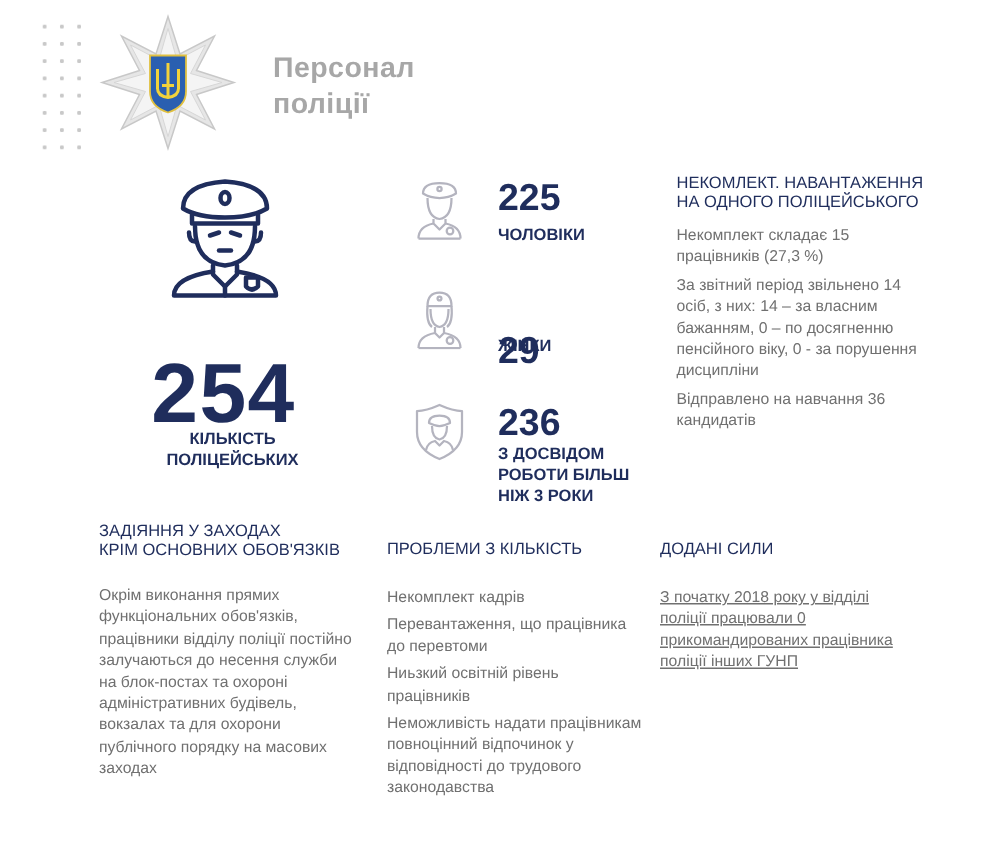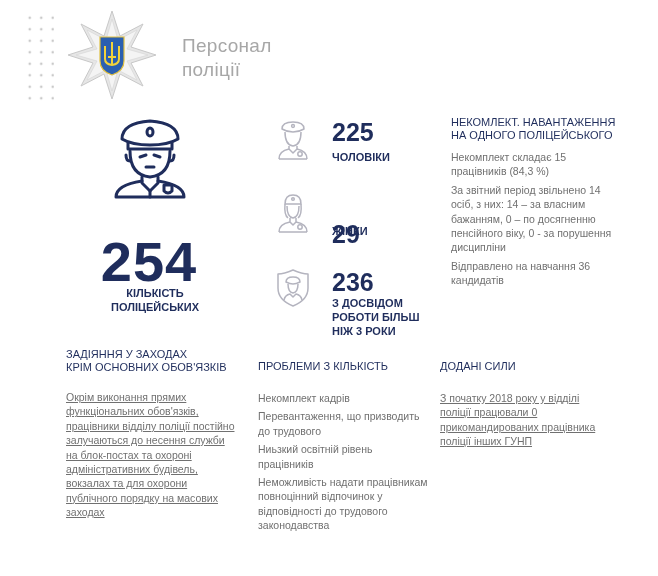--- a/index.html
+++ b/index.html
@@ -3,21 +3,21 @@
 <meta charset="utf-8">
 <style>
   html, body { margin:0; padding:0; background:#ffffff; }
   body { width:658px; height:576px; position:relative; overflow:hidden;
          font-family:"Liberation Sans", sans-serif; color:#6b6b6b; }
   .abs { position:absolute; }
   .dots { left:24px; top:12px; width:30px; height:90px;
           background-image: radial-gradient(circle, #c9c9c9 1.2px, transparent 1.6px);
           background-size:11.5px 11.5px; }
   .badge { left:62px; top:8px; width:100px; height:95px; }
-  .title { left:182px; top:34px; font-size:19px; font-weight:normal; color:#a7a7a7; line-height:24px; letter-spacing:0.3px; }
+  .title { left:182px; top:34px; font-size:19px; font-weight:bold; color:#a7a7a7; line-height:24px; letter-spacing:0.3px; }
   .big-officer { left:108px; top:117px; width:84px; height:82px; }
   .total-num { left:94px; top:230px; width:110px; text-align:center; font-size:56px; font-weight:bold; color:#1f2d5c; line-height:64px; letter-spacing:1px; }
   .total-lbl { left:80px; top:286px; width:150px; text-align:center; font-size:11px; font-weight:bold; color:#1f2d5c; line-height:14px; }
   .stat-icon { width:34px; height:40px; }
   .stat-num { font-size:25px; font-weight:bold; color:#1f2d5c; line-height:28px; }
   .stat-lbl { font-size:11px; font-weight:bold; color:#1f2d5c; line-height:14px; }
   .sec-h { font-size:11px; font-weight:normal; color:#1f2d5c; line-height:13px; }
   .p { font-size:10.5px; color:#707070; line-height:14.4px; }
   .p + .p { margin-top:4px; }
 </style>
@@ -105,39 +105,39 @@
   <div>РОБОТИ БІЛЬШ</div>
   <div>НІЖ 3 РОКИ</div>
 </div>
 
 <div class="abs" style="left:451px;top:116px;width:200px;">
   <div class="sec-h">
     <div>НЕКОМЛЕКТ.  НАВАНТАЖЕННЯ</div>
     <div>НА ОДНОГО  ПОЛІЦЕЙСЬКОГО</div>
   </div>
   <div style="margin-top:8px;">
-    <div class="p" style="width:160px;">Некомплект складає 15 працівників (84,3 %)</div>
+    <div class="p" style="width:160px;">Некомплект складає 15 працівників (27,3 %)</div>
     <div class="p" style="width:170px;">За звітний період звільнено 14 осіб, з них: 14 – за власним бажанням,  0 – по досягненню пенсійного віку, 0  - за порушення дисципліни</div>
     <div class="p" style="width:170px;">Відправлено на навчання  36 кандидатів</div>
   </div>
 </div>
 
 <div class="abs" style="left:66px;top:348px;width:190px;">
   <div class="sec-h">
     <div>ЗАДІЯННЯ У ЗАХОДАХ</div>
     <div>КРІМ ОСНОВНИХ ОБОВ'ЯЗКІВ</div>
   </div>
-  <div class="p" style="margin-top:16px;width:172px;text-decoration:underline;">Окрім виконання прямих функціональних обов'язків, працівники  відділу поліції постійно залучаються до несення служби на блок-постах та охороні адміністративних будівель, вокзалах  та для охорони публічного порядку на масових заходах</div>
+  <div class="p" style="margin-top:16px;width:172px;">Окрім виконання прямих функціональних обов'язків, працівники  відділу поліції постійно залучаються до несення служби на блок-постах та охороні адміністративних будівель, вокзалах  та для охорони публічного порядку на масових заходах</div>
 </div>
 
 <div class="abs" style="left:258px;top:360px;width:175px;">
   <div class="sec-h">ПРОБЛЕМИ З КІЛЬКІСТЬ</div>
   <div style="margin-top:18px;width:170px;">
     <div class="p">Некомплект кадрів</div>
-    <div class="p">Перевантаження, що призводить до трудового</div>
+    <div class="p">Перевантаження, що працівника до перевтоми</div>
     <div class="p">Ниьзкий освітній рівень працівників</div>
     <div class="p">Неможливість надати працівникам повноцінний відпочинок у відповідності до трудового законодавства</div>
   </div>
 </div>
 
 <div class="abs" style="left:440px;top:360px;width:190px;">
   <div class="sec-h">ДОДАНІ СИЛИ</div>
   <div class="p" style="margin-top:18px;width:168px;text-decoration:underline;">З початку 2018 року у відділі поліції працювали  0 прикомандированих працівника поліції інших ГУНП</div>
 </div>
 

